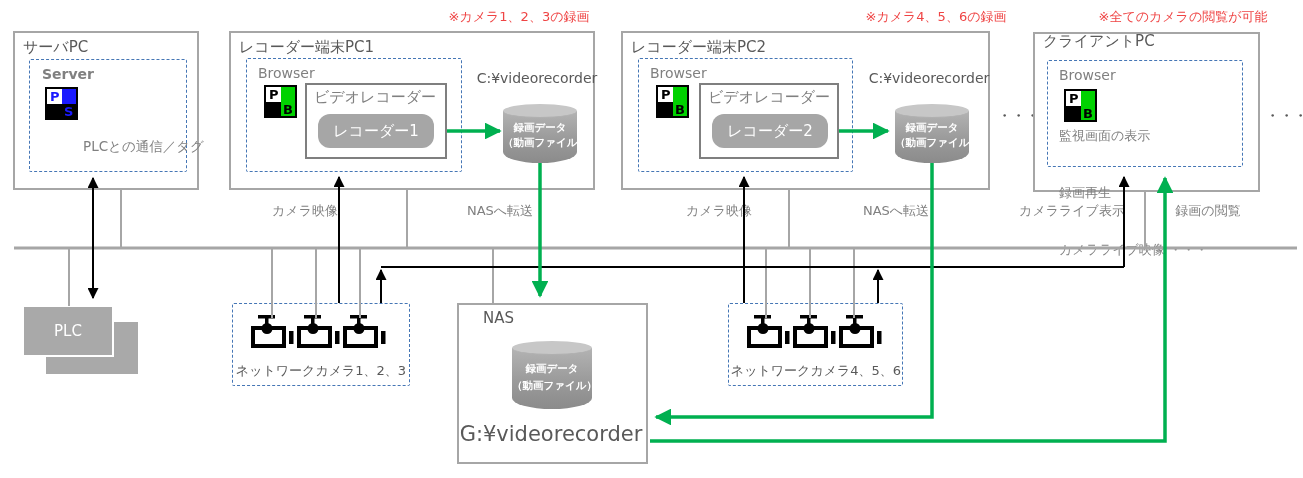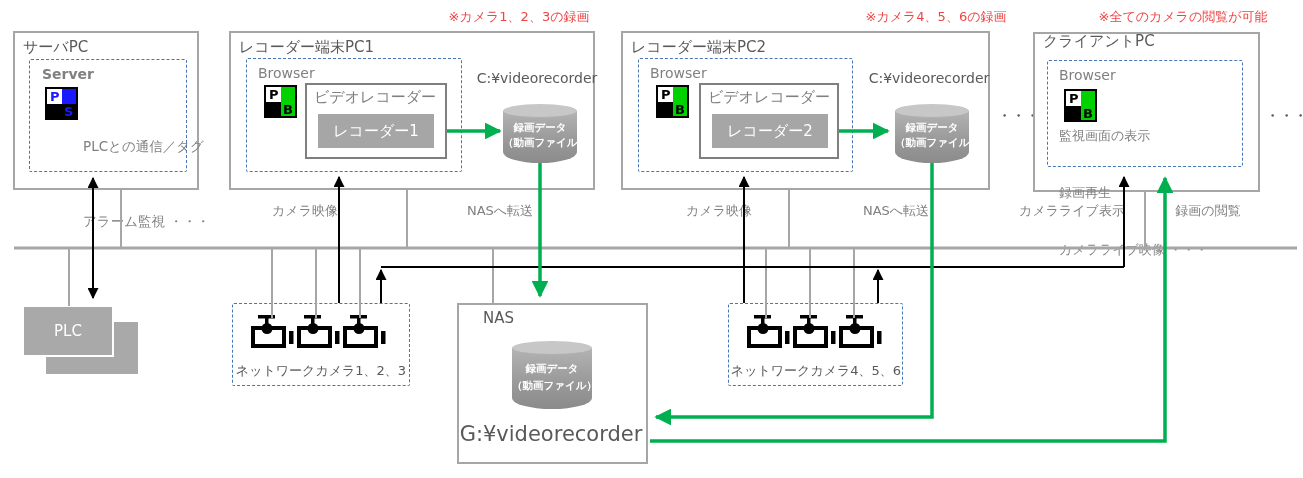--- a/index.html
+++ b/index.html
@@ -7,21 +7,21 @@
          font-family:"DejaVu Sans","Liberation Sans",sans-serif;}
   .pcbox{position:absolute;border:2px solid #a6a6a6;background:#fff;box-sizing:border-box;}
   .dashed{position:absolute;border:1.5px dashed #4576b5;background:#fff;box-sizing:border-box;border-radius:2px;}
   .title{position:absolute;color:#595959;font-size:15px;white-space:nowrap;}
   .sub{position:absolute;color:#808080;font-size:14px;white-space:nowrap;}
   .feat{position:absolute;color:#808080;font-size:13.5px;white-space:pre;}
   .feat div{white-space:nowrap;}
   .vrbox{position:absolute;border:2px solid #7f7f7f;background:#fff;box-sizing:border-box;}
   .vrtitle{position:absolute;color:#808080;font-size:15px;white-space:nowrap;}
   .recbtn{position:absolute;background:#a6a6a6;color:#fff;font-size:15px;display:flex;
-          align-items:center;justify-content:center;white-space:nowrap;}
+          align-items:center;justify-content:center;white-space:nowrap;border-radius:12px;}
   .pathlabel{position:absolute;color:#595959;font-size:14px;white-space:nowrap;transform:translateX(-50%);}
   .flow-label{position:absolute;color:#808080;font-size:13px;white-space:nowrap;transform:translateX(-50%);}
   .topnote{position:absolute;color:#ef4444;font-size:13px;white-space:nowrap;transform:translateX(-50%);}
   .ellip{position:absolute;color:#595959;font-size:13px;font-weight:bold;letter-spacing:1px;white-space:nowrap;}
   .cyl{position:absolute;}
   .cyl .cbody{position:absolute;left:0;right:0;top:7px;bottom:0;
         background:linear-gradient(180deg,#b3b3b3 0%,#9a9a9a 55%,#8b8b8b 100%);
         border-radius:0 0 50% 50% / 0 0 11px 11px;}
   .cyl .ctop{position:absolute;left:0;right:0;top:0;height:14px;border-radius:50%;
         background:#c7c7c7;border-bottom:1px solid #b0b0b0;box-sizing:border-box;}
@@ -49,21 +49,20 @@
   <div class="pc-icon" style="left:45px;top:87px;">
     <div class="cell" style="left:0;top:0;width:15px;height:15px;background:#fff;"></div>
     <div class="cell" style="left:15px;top:0;width:14px;height:15px;background:#1a1aff;"></div>
     <div class="cell" style="left:0;top:15px;width:15px;height:14px;background:#000;"></div>
     <div class="cell" style="left:15px;top:15px;width:14px;height:14px;background:#000;"></div>
     <span style="left:3px;top:1px;color:#1a1aff;">P</span>
     <span style="left:17px;top:16px;color:#1a1aff;">S</span>
   </div>
   <div class="feat" style="left:83px;top:84px;line-height:25px;">
     <div>PLCとの通信／タグ</div>
-    <div>アラーム監視 ・・・</div>
   </div>
 
   <div class="pcbox" style="left:229px;top:31px;width:366px;height:159px;"></div>
   <div class="title" style="left:239px;top:38px;">レコーダー端末PC1</div>
   <div class="dashed" style="left:246px;top:58px;width:216px;height:114px;"></div>
   <div class="sub" style="left:258px;top:65px;">Browser</div>
   <div class="pc-icon" style="left:264px;top:85px;">
     <div class="cell" style="left:0;top:0;width:15px;height:15px;background:#fff;"></div>
     <div class="cell" style="left:15px;top:0;width:14px;height:15px;background:#00d200;"></div>
     <div class="cell" style="left:0;top:15px;width:15px;height:14px;background:#000;"></div>

